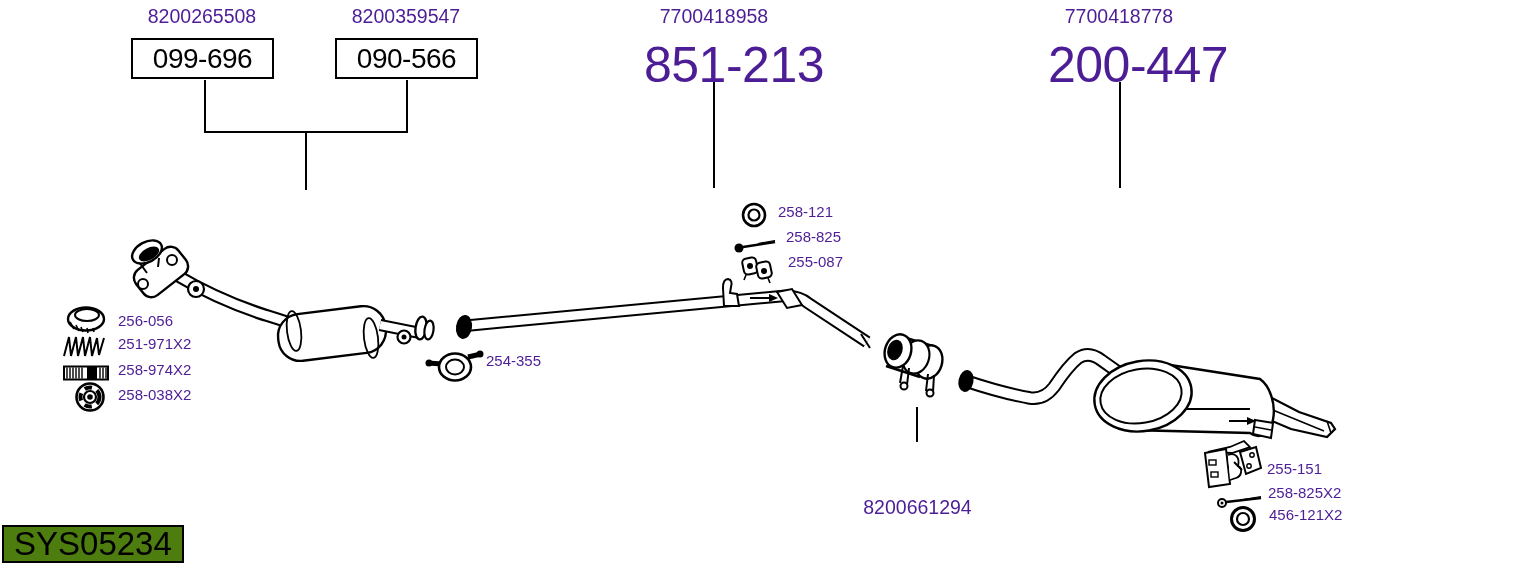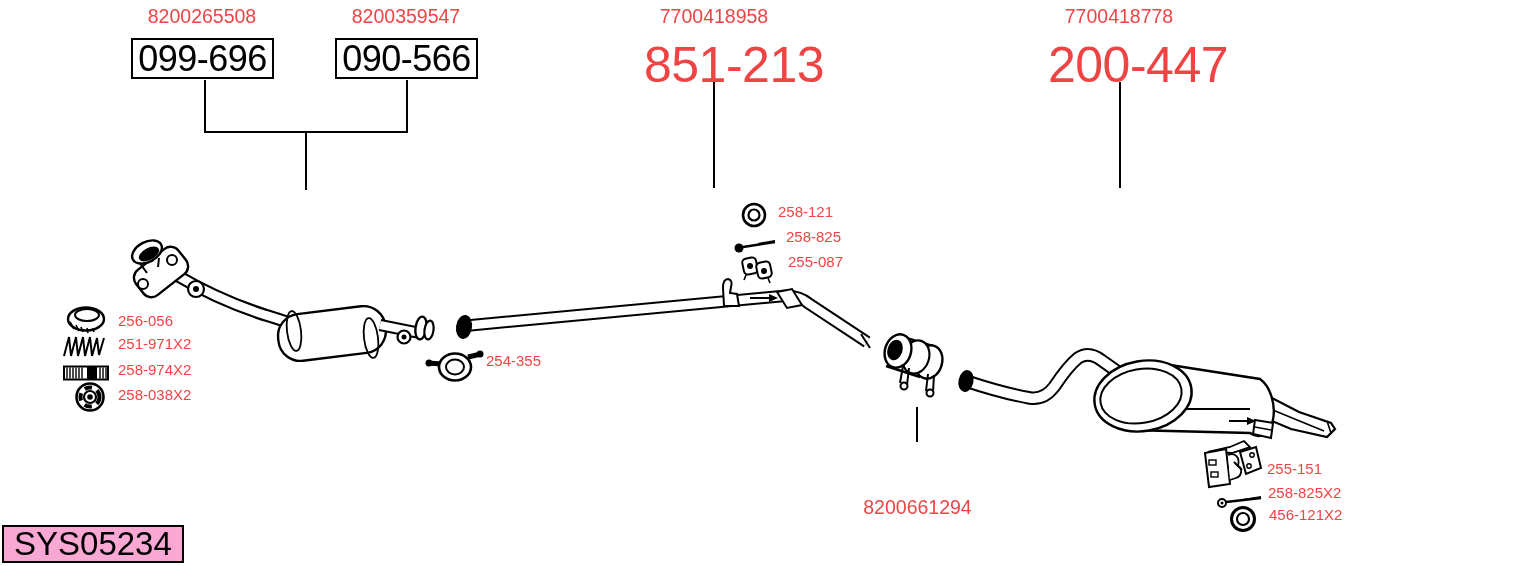--- a/index.html
+++ b/index.html
@@ -1,32 +1,32 @@
 <!DOCTYPE html>
 <html><head>
 <meta charset="utf-8">
 <style>
   html,body{margin:0;padding:0;background:#ffffff;}
   .stage{
     position:relative;width:1530px;height:566px;background:#ffffff;overflow:hidden;
     font-family:"Liberation Sans","DejaVu Sans",sans-serif;color:#000;
   }
   .stage svg{position:absolute;left:0;top:0;}
-  .lbl{position:absolute;white-space:nowrap;line-height:1;color:#ef4444;}
+  .lbl{position:absolute;white-space:nowrap;line-height:1;color:#4c1d95;}
   .lbl-md{font-size:19.5px;}
   .lbl-sm{font-size:15px;}
   .lbl-xl{font-size:50px;letter-spacing:-0.5px;}
   .lbl-center{text-align:center;}
   .part-box{
     position:absolute;border:2.5px solid #000;background:#fff;
-    font-size:36px;letter-spacing:-0.5px;text-align:center;
+    font-size:28px;letter-spacing:-0.5px;text-align:center;
     width:139px;height:37px;line-height:37px;
   }
   .sys-box{
-    position:absolute;border:2.5px solid #000;background:#f9a8d4;
+    position:absolute;border:2.5px solid #000;background:#4d7c0f;
     font-size:33px;line-height:34px;height:34px;padding:0 10px;
     left:2px;top:525px;
   }
 </style>
 </head>
 <body>
 
 <div class="stage">
 
   <svg width="1530" height="566" viewBox="0 0 1530 566">

